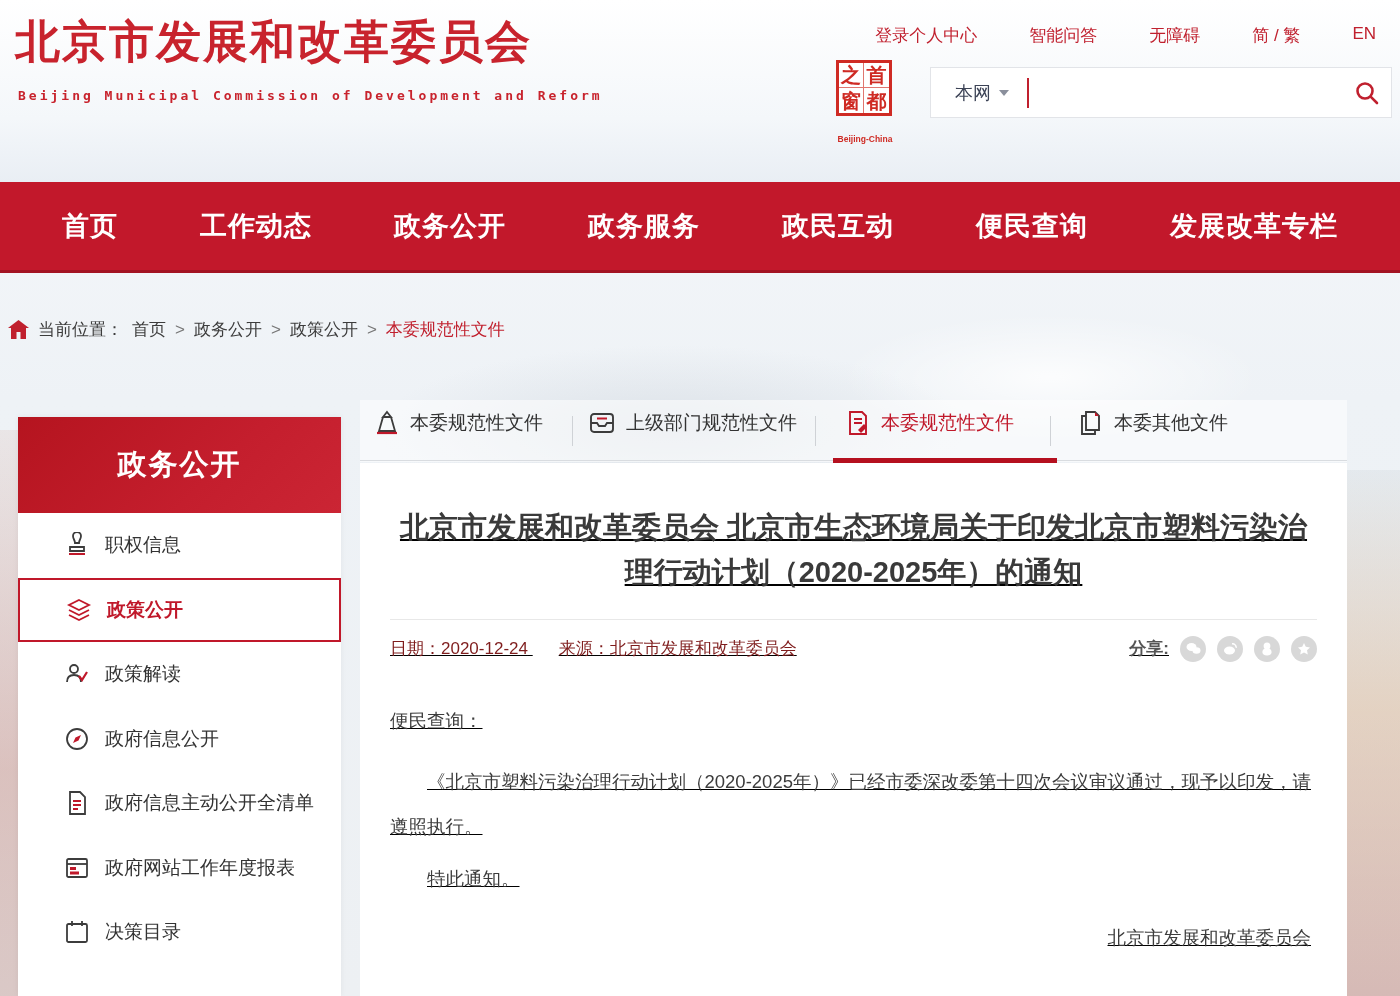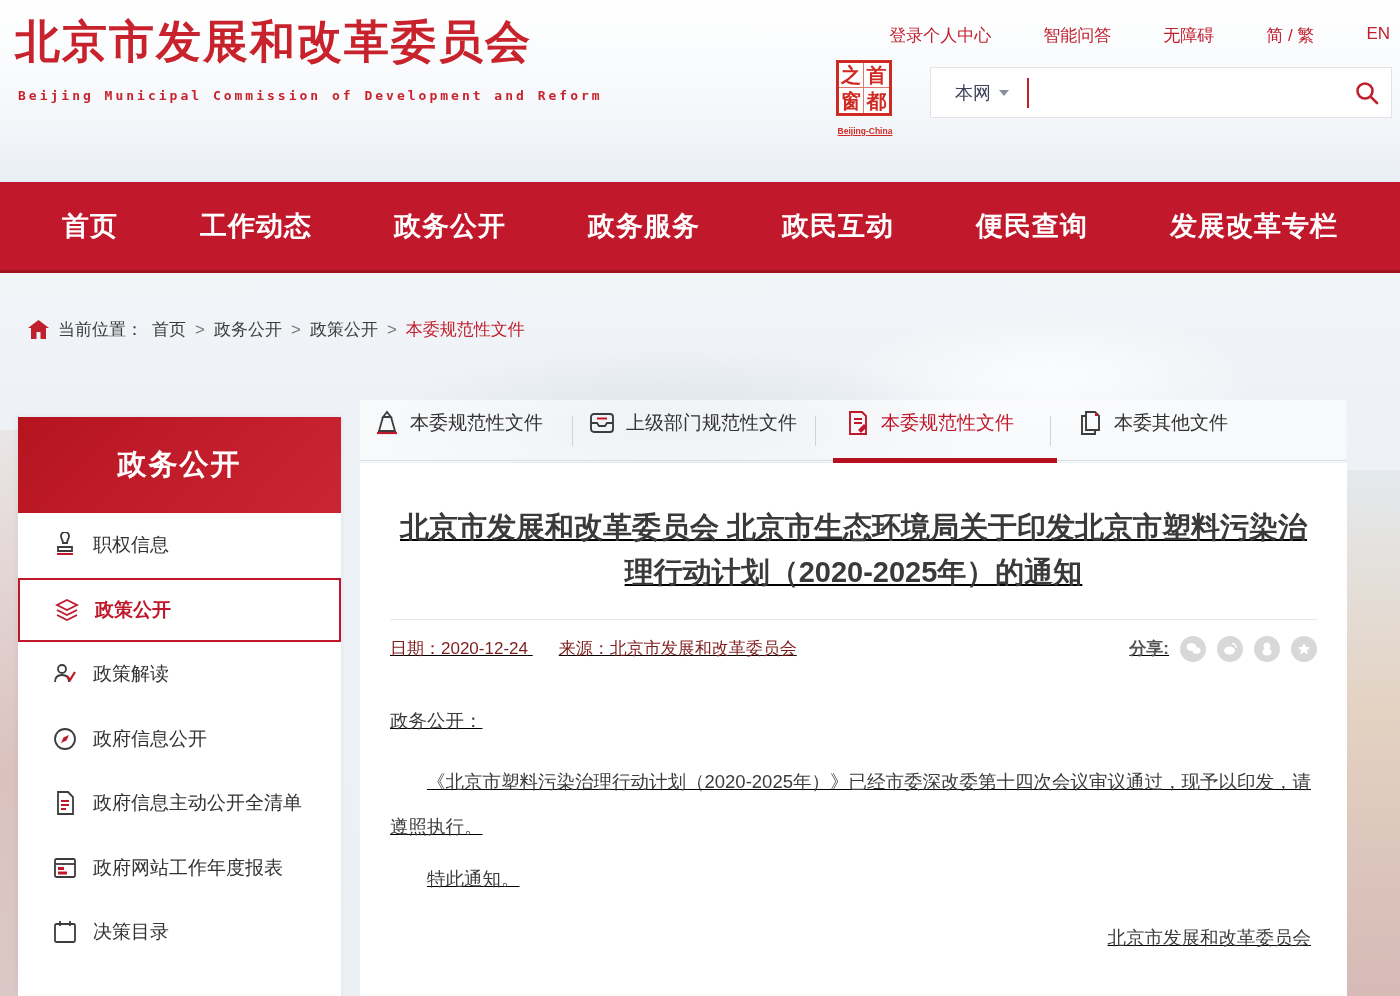--- a/index.html
+++ b/index.html
@@ -18,64 +18,64 @@
   .bg-right { left:1344px; top:470px; width:56px; height:526px;
     background:linear-gradient(180deg, rgba(190,200,205,.2), rgba(205,140,80,.30) 45%, rgba(160,60,40,.30)); }
 
   
   .header { position:absolute; left:0; top:0; width:1400px; height:182px;
             background:linear-gradient(180deg,#ffffff 0%,#f4f7fa 65%,#e9eef4 100%); }
   .logo-cn { position:absolute; left:15px; top:12px; font-size:45px; font-weight:900;
              color:#c8232d; letter-spacing:2px; }
   .logo-en { position:absolute; left:18px; top:88px; font-size:13px; font-weight:bold;
              color:#c8232d; letter-spacing:3px; font-family:"DejaVu Sans Mono", monospace; }
-  .top-links { position:absolute; right:10px; top:24px; display:flex; gap:52px; }
+  .top-links { position:absolute; right:24px; top:24px; display:flex; gap:52px; }
   .top-links a { font-size:17px; color:#c0202e; text-decoration:none; cursor:pointer; }
   .seal { position:absolute; left:836px; top:60px; width:58px; text-align:center; }
   .seal-box { width:56px; height:56px; border:3px solid #cf2b24; display:grid;
               grid-template-columns:1fr 1fr; grid-template-rows:1fr 1fr; background:#fff; }
   .seal-box span { display:flex; align-items:center; justify-content:center;
                    font-size:20px; font-weight:bold; color:#cf2b24; line-height:1; }
   .seal-box span:nth-child(1){ border-right:1px solid #e0766f; border-bottom:1px solid #e0766f;}
   .seal-box span:nth-child(2){ border-bottom:1px solid #e0766f;}
   .seal-box span:nth-child(3){ border-right:1px solid #e0766f;}
-  .seal-caption { font-size:8.5px; color:#cf2b24; font-weight:bold; margin-top:10px; letter-spacing:0;text-decoration:underline; }
+  .seal-caption { font-size:8.5px; color:#cf2b24; font-weight:bold; margin-top:18px; letter-spacing:0; }
   .searchbar { position:absolute; left:930px; top:67px; width:462px; height:51px;
                background:#fff; border:1px solid #e2e4e8; display:flex; align-items:center; }
   .search-scope { display:flex; align-items:center; gap:8px; padding:0 18px 0 24px;
                   font-size:18px; color:#3c4356; cursor:pointer; }
   .caret-down { width:0; height:0; border-left:5px solid transparent; border-right:5px solid transparent;
                 border-top:6px solid #8a8f9c; }
   .search-divider { width:2px; height:30px; background:#c0202e; }
   .search-input { flex:1; border:none; outline:none; height:40px; font-size:17px; padding:0 12px;
                   background:transparent; }
   .search-btn { width:48px; height:48px; border:none; background:transparent; cursor:pointer;
                 display:flex; align-items:center; justify-content:center; }
 
   
   .nav { position:absolute; left:0; top:182px; width:1400px; height:91px; background:#c2182b;
          border-bottom:3px solid #a21322; display:flex; align-items:center;
          justify-content:space-between; padding:0 62px; }
   .nav a { color:#ffffff; font-size:27px; font-weight:bold; text-decoration:none;
            letter-spacing:1px; cursor:pointer; }
 
   
-  .breadcrumb { position:absolute; left:28px; top:318px; display:flex; align-items:center;
+  .breadcrumb { position:absolute; left:8px; top:318px; display:flex; align-items:center;
                 font-size:17px; color:#3c3c3c; gap:9px; }
   .breadcrumb .sep { color:#777; }
   .breadcrumb a { color:#3c3c3c; text-decoration:none; cursor:pointer; }
   .breadcrumb a.current { color:#c0202e; }
 
   
   .sidebar { position:absolute; left:18px; top:417px; width:323px; background:#ffffff;
              height:579px; box-shadow:0 0 6px rgba(0,0,0,.06); }
   .sidebar-header { height:96px; background:linear-gradient(135deg,#b5141f 0%,#c41e2d 60%,#cb2534 100%);
                     color:#fff; font-size:29px; font-weight:bold; letter-spacing:2px;
                     display:flex; align-items:center; justify-content:center; }
-  .side-item { height:64.5px; display:flex; align-items:center; gap:15px; padding-left:34px;
+  .side-item { height:64.5px; display:flex; align-items:center; gap:15px; padding-left:46px;
                font-size:19px; color:#333; cursor:pointer; background:#fff; }
   .side-item.active { border:2px solid #c0182a; color:#c0182a; font-weight:bold; }
   .side-item svg { flex:0 0 auto; }
 
   
   .content { position:absolute; left:360px; top:400px; width:987px; height:596px; }
   .tabs { position:relative; height:62px; background:rgba(255,255,255,.55); }
   .tab { position:absolute; top:10px; display:flex; align-items:center; gap:10px;
          font-size:19px; color:#333; cursor:pointer; white-space:nowrap; }
   .tab.active { color:#c0182a; }
@@ -315,20 +315,20 @@
           </span>
           <span class="share-circle">
             <svg width="14" height="14" viewBox="0 0 14 14" fill="#fff">
                 <path d="M7 1 l1.8 3.8 L13 5.4 L10 8.2 L10.8 12.4 L7 10.4 L3.2 12.4 L4 8.2 L1 5.4 L5.2 4.8z"></path>
               </svg>
           </span>
         </div>
       </div>
 
       <div class="article-body">
-        <p class="salutation">政务公开：</p>
+        <p class="salutation">便民查询：</p>
         <p class="para">《北京市塑料污染治理行动计划（2020-2025年）》已经市委深改委第十四次会议审议通过，现予以印发，请遵照执行。</p>
         <p class="para2">特此通知。</p>
         <p class="signature">北京市发展和改革委员会</p>
       </div>
     </div>
   </div>
 </div>
 
 </body></html>

